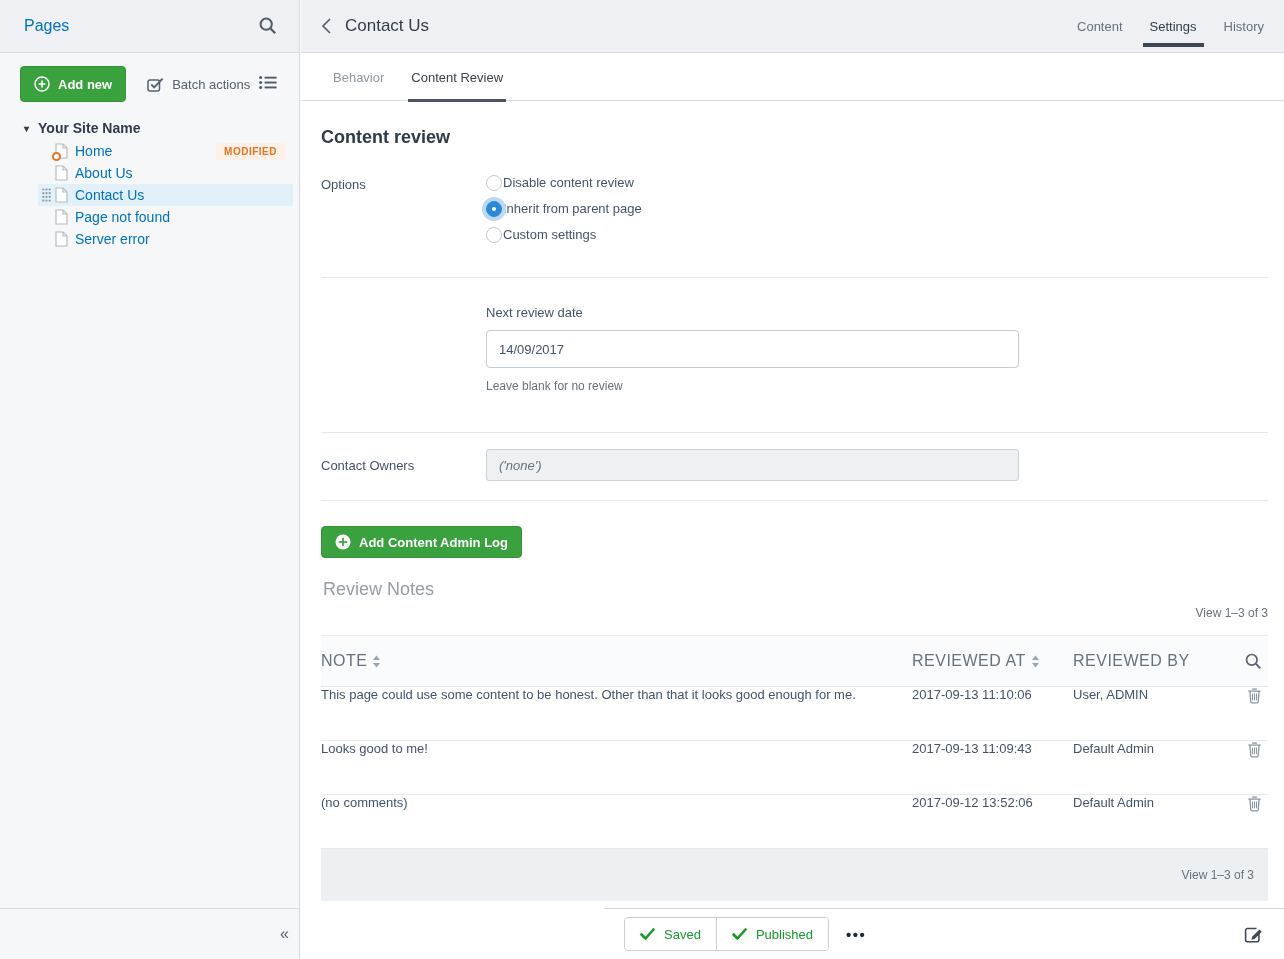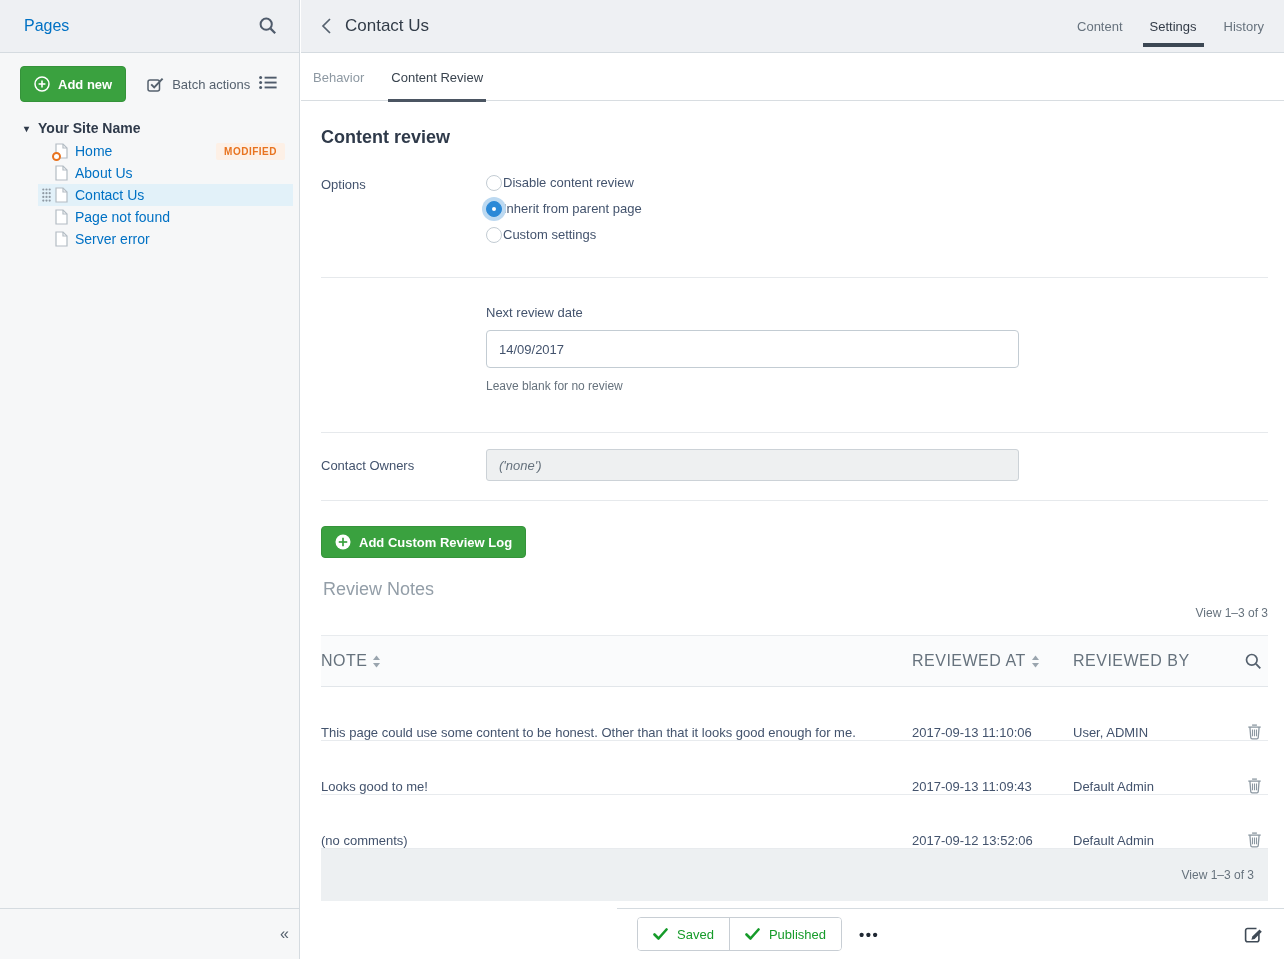--- a/index.html
+++ b/index.html
@@ -40,21 +40,21 @@
   
   .main{position:absolute;left:301px;top:0;right:0;bottom:0;background:#fff;}
   .main-header{height:53px;background:#eef0f3;border-bottom:1px solid #d5dbe0;display:flex;align-items:center;padding:0 20px;box-sizing:border-box;}
   .back-btn{margin-right:13px;line-height:0;cursor:pointer;background:none;border:none;padding:0;}
   .main-title{font-size:17px;color:#323c48;}
   .top-tabs{margin-left:auto;display:flex;height:100%;align-items:flex-start;}
   .top-tab{margin-left:27px;color:#66727d;font-size:13px;height:100%;display:flex;align-items:center;position:relative;cursor:pointer;}
   .top-tab.active{color:#333c48;}
   .top-tab.active::after{content:'';position:absolute;left:-7px;right:-7px;bottom:5px;height:4px;background:#3c4753;}
 
-  .subtabs{height:47px;border-bottom:1px solid #d8dde1;display:flex;align-items:flex-end;padding:0 12px;background:#fff;}
+  .subtabs{height:47px;border-bottom:1px solid #d8dde1;display:flex;align-items:flex-end;padding:0 32px;background:#fff;}
   .subtab{font-size:13px;color:#8d98a2;padding-bottom:15px;margin-right:27px;position:relative;cursor:pointer;}
   .subtab.active{color:#39434e;}
   .subtab.active::after{content:'';position:absolute;left:-3px;right:-3px;bottom:-2px;height:3px;background:#4b5562;}
 
   .content{position:absolute;top:102px;left:0;right:0;bottom:51px;padding:0 16px 0 20px;overflow:hidden;background:#fff;}
   .form-heading{margin:25px 0 0 0;font-size:18px;font-weight:bold;color:#2f3a4a;}
   .form-row{display:flex;margin-top:27px;}
   .form-label{width:165px;flex:none;font-size:13px;color:#43536d;padding-top:2px;}
   .radio-row{display:flex;align-items:flex-start;gap:1px;margin-bottom:10px;cursor:pointer;}
   .radio-circle{width:16px;height:16px;border:1px solid #c3ccd3;border-radius:50%;background:#fff;box-sizing:border-box;position:relative;flex:none;}
@@ -80,27 +80,27 @@
   .review-heading{margin:21px 0 0 2px;font-size:18px;font-weight:normal;color:#939ea8;}
   .view-count{font-size:12px;color:#66727d;text-align:right;margin-top:6px;}
 
   .gridfield{margin-top:15px;border-top:1px solid #e8ebee;}
   .grid-header{display:flex;align-items:center;height:50px;background:#fafbfc;border-bottom:1px solid #e2e6ea;}
   .hcell{font-size:16px;color:#66727d;letter-spacing:.5px;display:flex;align-items:center;gap:5px;cursor:pointer;}
   .col-note{flex:1;min-width:0;}
   .col-at{width:161px;flex:none;}
   .col-by{width:150px;flex:none;}
   .col-actions{width:45px;flex:none;display:flex;justify-content:flex-end;padding-right:6px;box-sizing:border-box;}
-  .grid-row{display:flex;align-items:flex-end;height:53px;background:#fff;border-bottom:1px solid #e8ebee;font-size:13px;color:#43536d;}
+  .grid-row{display:flex;align-items:flex-start;height:53px;background:#fff;border-bottom:1px solid #e8ebee;font-size:13px;color:#43536d;}
   .grid-footer{height:52px;background:#edf0f2;display:flex;align-items:center;justify-content:flex-end;padding-right:14px;}
   .grid-footer .view-count{margin-top:0;}
   .sort-icon,.trash-btn,.grid-search{line-height:0;cursor:pointer;background:none;border:none;padding:0;}
 
   
-  .main-footer{position:absolute;left:316px;right:0;bottom:0;height:51px;border-top:1px solid #d5dbe0;background:#fff;display:flex;align-items:center;padding:0 20px;box-sizing:border-box;}
+  .main-footer{position:absolute;left:303px;right:0;bottom:0;height:51px;border-top:1px solid #d5dbe0;background:#fff;display:flex;align-items:center;padding:0 20px;box-sizing:border-box;}
   .btn-group{display:flex;border:1px solid #c8ced4;border-radius:4px;overflow:hidden;background:#fff;}
   .status-btn{height:32px;padding:0 15px;font-size:13px;color:#169b2a;display:inline-flex;gap:9px;align-items:center;background:#fff;border:none;cursor:pointer;font-family:inherit;}
   .status-btn + .status-btn{border-left:1px solid #c8ced4;}
   .more-dots{margin-left:17px;color:#1f2833;font-size:15px;font-weight:bold;letter-spacing:1.5px;cursor:pointer;}
   .edit-btn{margin-left:auto;line-height:0;cursor:pointer;background:none;border:none;padding:0;}
 </style>
 </head>
 <body>
 
 <div class="app">
@@ -318,21 +318,21 @@
       <hr class="divider div-3">
 
       <button class="btn-add-log">
         <span style="line-height:0;">
           <svg width="16" height="16" viewBox="0 0 17 17">
               <circle cx="8.5" cy="8.5" r="8" fill="#fff"></circle>
               <rect x="7.6" y="4" width="1.8" height="9" fill="#3aa13f"></rect>
               <rect x="4" y="7.6" width="9" height="1.8" fill="#3aa13f"></rect>
             </svg>
         </span>
-        <span>Add Custom Review Log</span>
+        <span>Add Content Admin Log</span>
       </button>
 
       <h3 class="review-heading">Review Notes</h3>
       <div class="view-count">View 1–3 of 3</div>
 
       <div class="gridfield">
         <div class="grid-header">
           <div class="hcell col-note">
             <span>NOTE</span>
             <span class="sort-icon"><svg width="9" height="13" viewBox="0 0 9 13">

